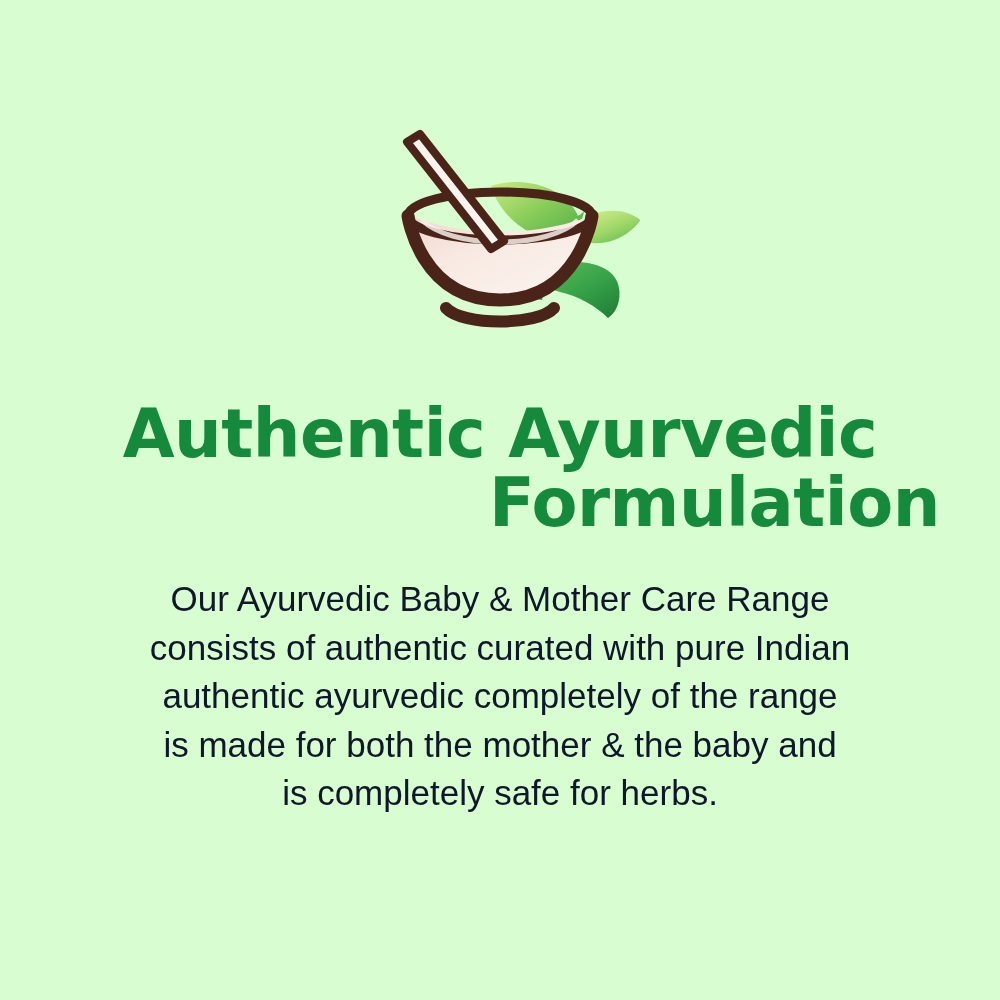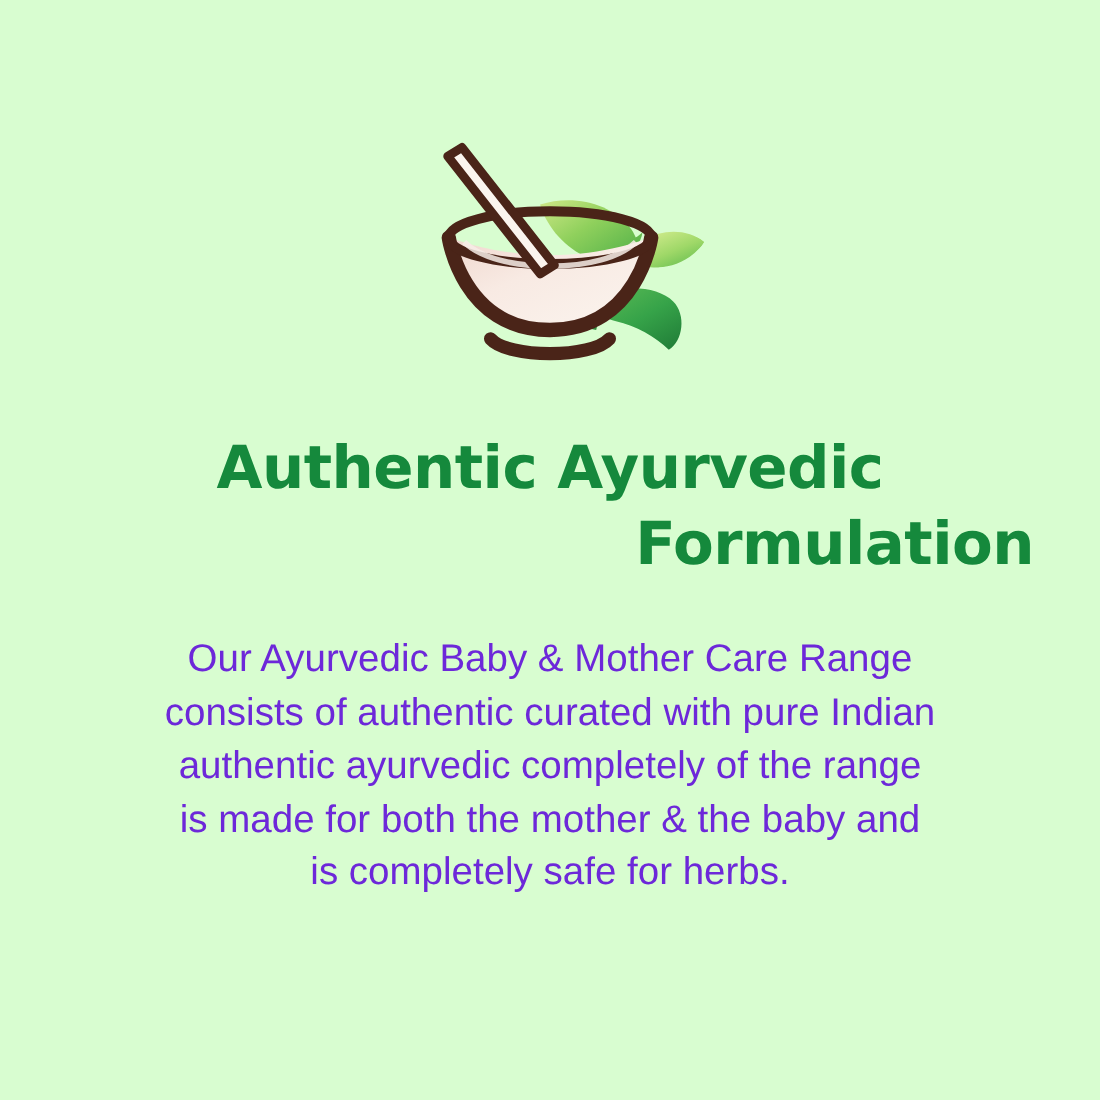--- a/index.html
+++ b/index.html
@@ -44,21 +44,21 @@
   
   .title {
     position: absolute;
     top: 356px;
     left: 0;
     width: 1000px;
     text-align: center;
     color: #15893C;
     font-family: "DejaVu Sans", sans-serif;
     font-weight: 700;
-    font-size: 54px;
+    font-size: 67px;
     line-height: 67px;
     letter-spacing: -0.5px;
     padding: 0 60px;
     box-sizing: border-box;
   }
   .title .t-line {
     display: block;
     white-space: nowrap;
   }
   .title .t-line + .t-line {
@@ -66,21 +66,21 @@
     text-align: right;
   }
 
   
   .body-copy {
     position: absolute;
     top: 540px;
     left: 0;
     width: 1000px;
     text-align: center;
-    color: #6d28d9;
+    color: #0f172a;
     font-family: "Liberation Sans", sans-serif;
     font-weight: 400;
     font-size: 35px;
     line-height: 48.5px;
     padding: 0 70px;
     box-sizing: border-box;
   }
   .body-copy .b-line {
     display: block;
     white-space: nowrap;

